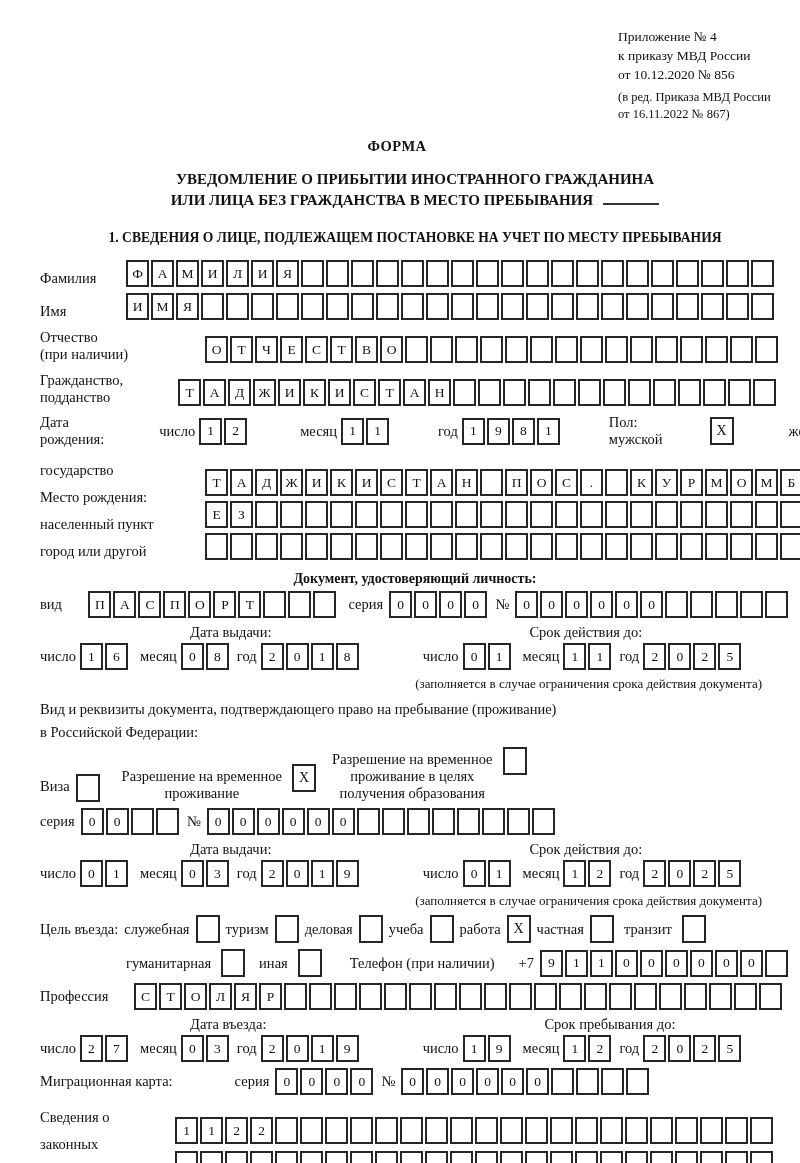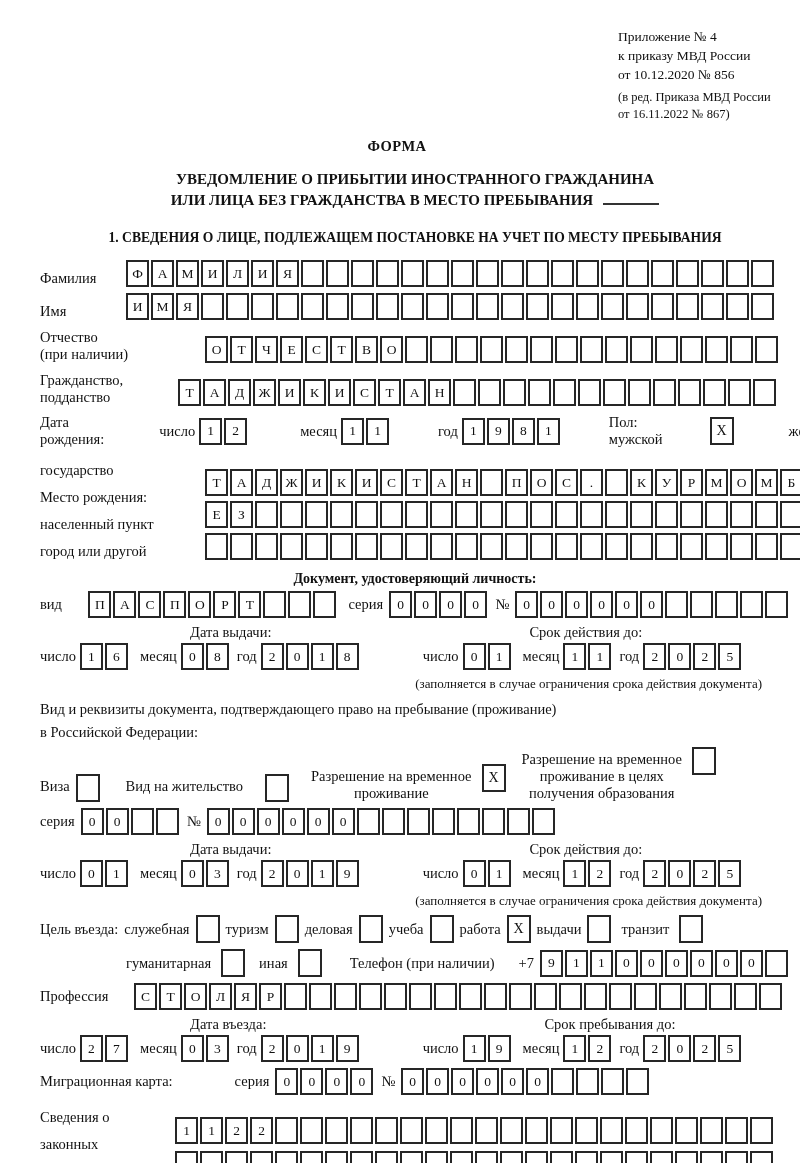--- a/index.html
+++ b/index.html
@@ -411,24 +411,20 @@
   <div class="para">
     <div>Вид и реквизиты документа, подтверждающего право на пребывание (проживание)</div>
     <div>в Российской Федерации:</div>
   </div>
 
   <div class="row">
     <span class="ck-item">
       <span class="tx">Виза</span>
       <span class="cbox gap6"></span>
     </span>
-    <span class="ck-item" style="margin-left:26px;">
-      <span class="tx">Вид на жительство</span>
-      <span class="cbox" style="margin-left:22px;"></span>
-    </span>
     <span class="ck-item" style="margin-left:22px;">
       <span class="tx">
         <span>Разрешение на временное</span><br>
         <span>проживание</span>
       </span>
       <span class="cbox gap10">X</span>
     </span>
     <span class="ck-item" style="margin-left:16px;">
       <span class="tx">
         <span>Разрешение на временное</span><br>
@@ -525,21 +521,21 @@
     <span class="gap6">служебная</span>
     <span class="cbox gap6"></span>
     <span class="gap6">туризм</span>
     <span class="cbox gap6"></span>
     <span class="gap6">деловая</span>
     <span class="cbox gap6"></span>
     <span class="gap6">учеба</span>
     <span class="cbox gap6"></span>
     <span class="gap6">работа</span>
     <span class="cbox gap6">X</span>
-    <span class="gap6">выдачи</span>
+    <span class="gap6">частная</span>
     <span class="cbox gap6"></span>
     <span class="gap10">транзит</span>
     <span class="cbox gap10"></span>
   </div>
 
   <div class="row c">
     <span style="margin-left:86px;">гуманитарная</span>
     <span class="cbox gap10"></span>
     <span class="gap14">иная</span>
     <span class="cbox gap10"></span>

